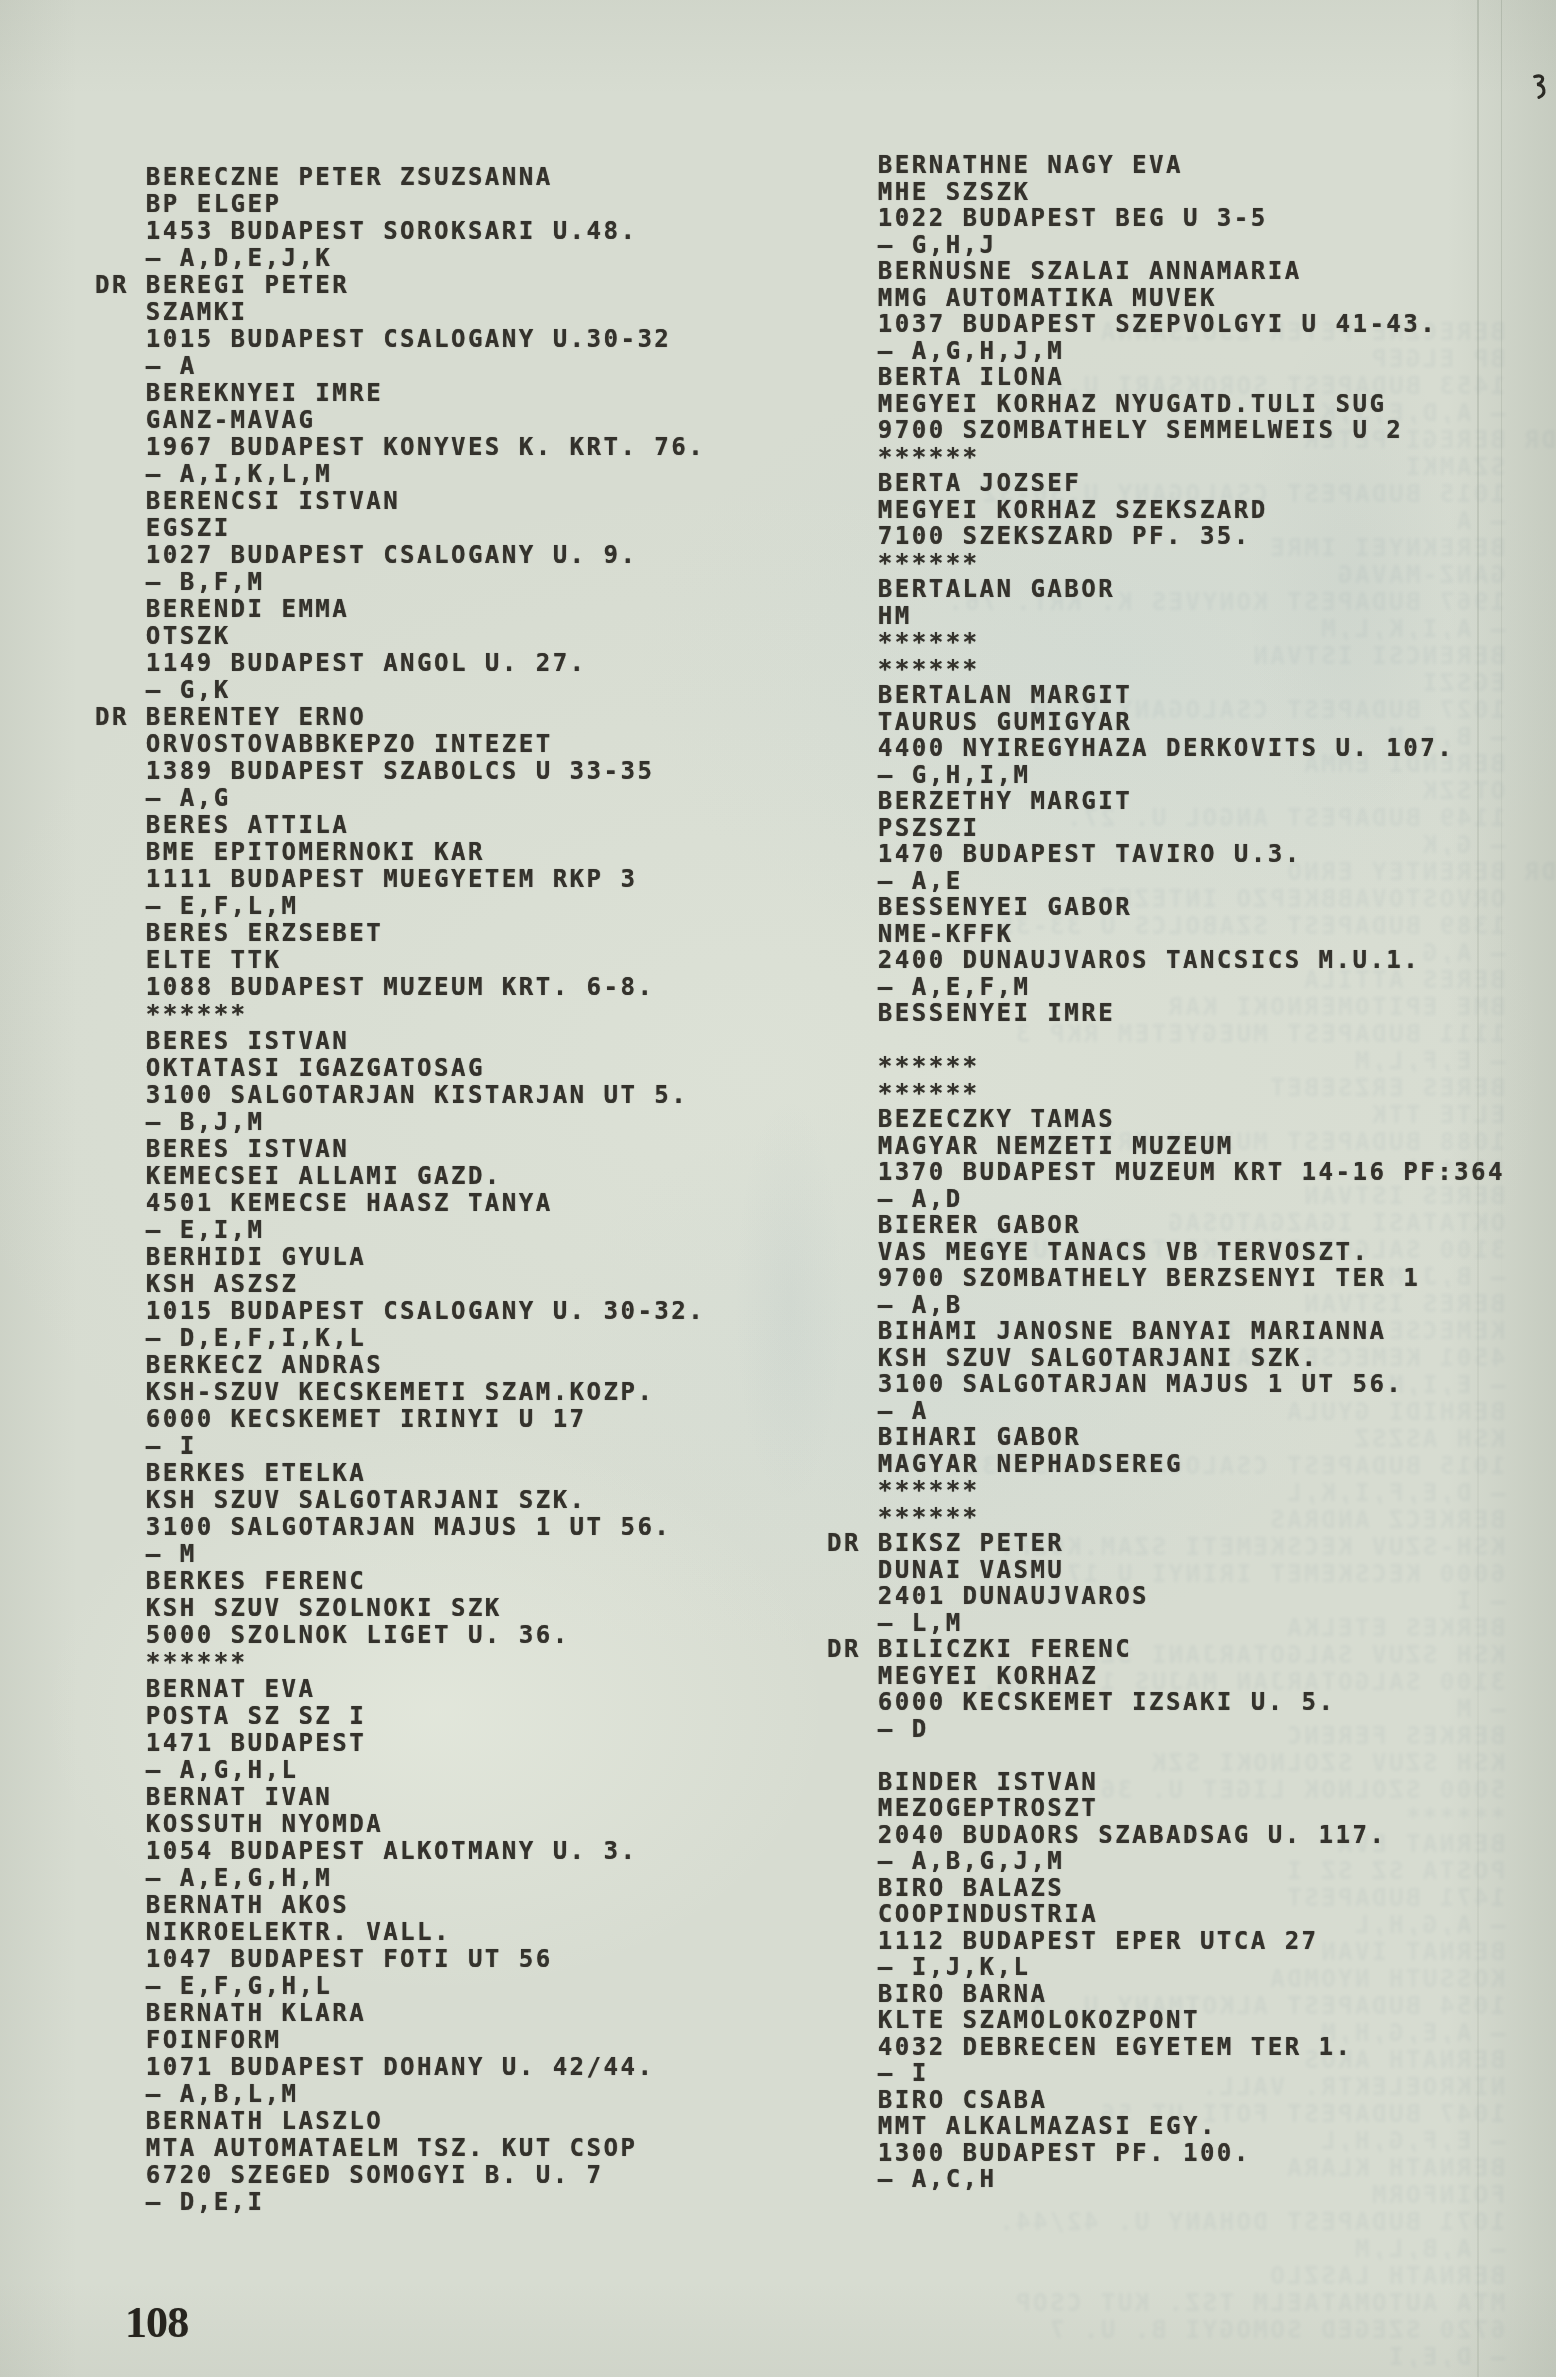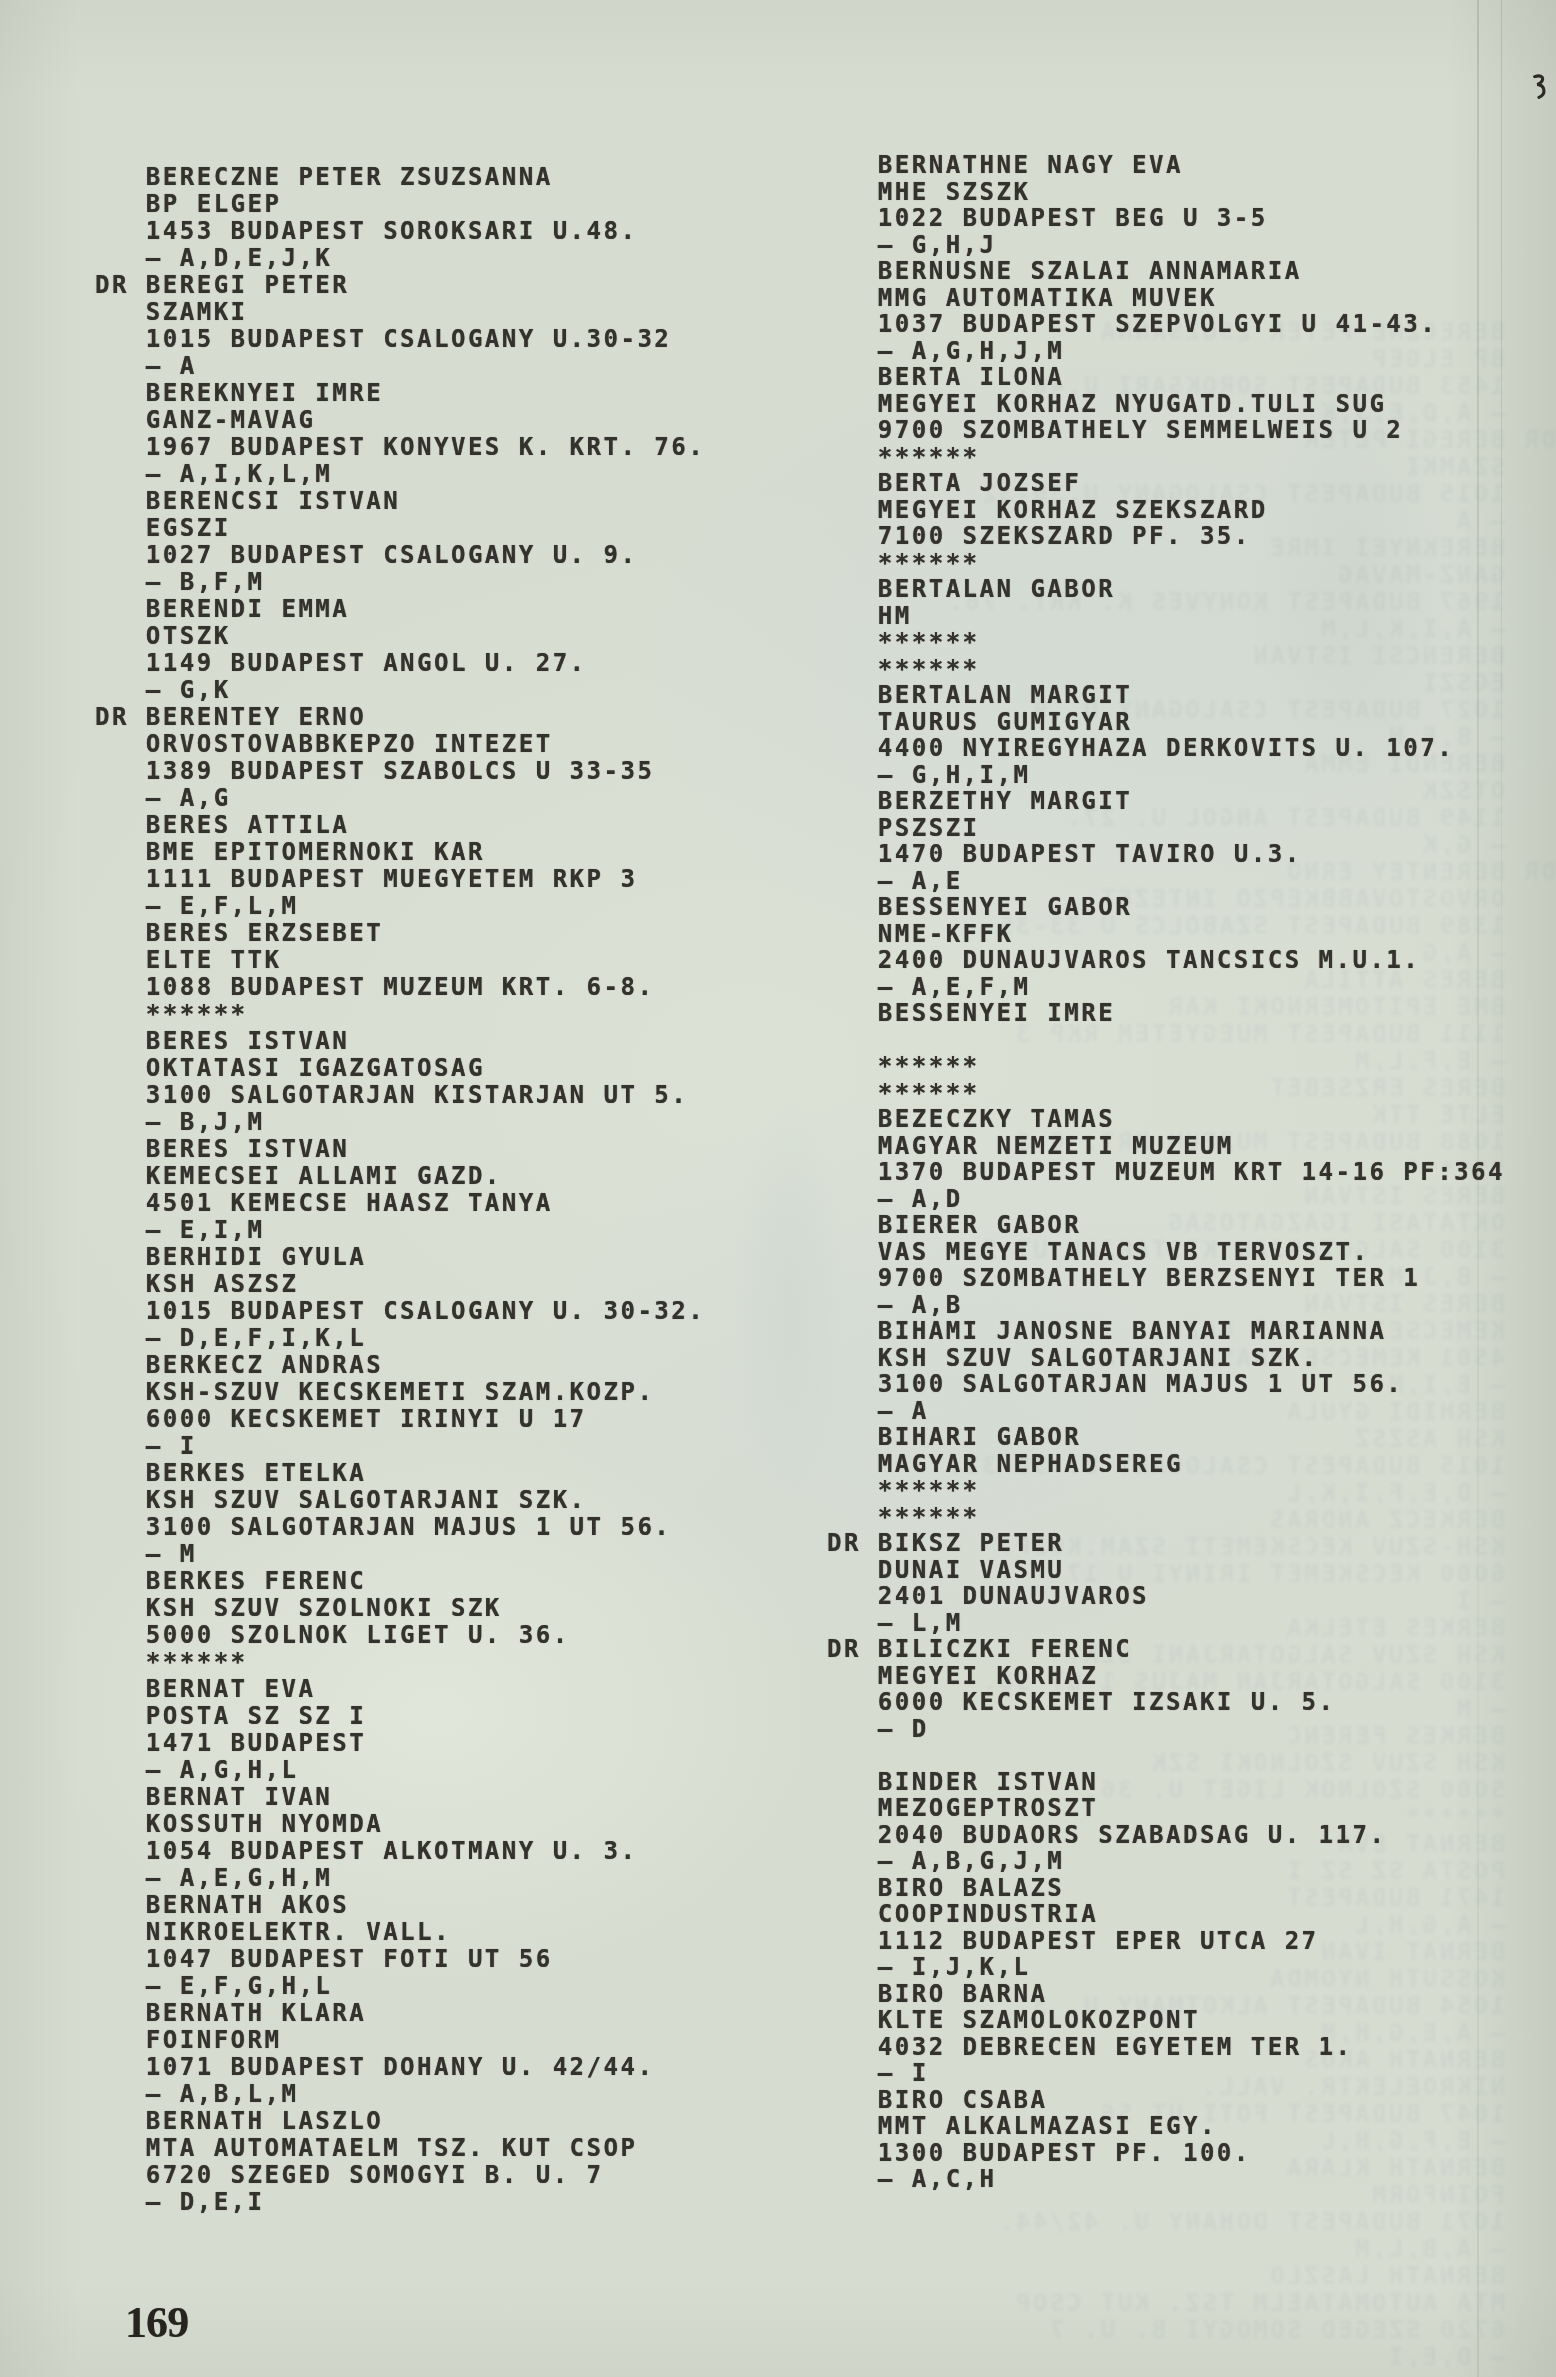--- a/index.html
+++ b/index.html
@@ -345,21 +345,21 @@
    — I,J,K,L
    BIRO BARNA
    KLTE SZAMOLOKOZPONT
    4032 DEBRECEN EGYETEM TER 1.
    — I
    BIRO CSABA
    MMT ALKALMAZASI EGY.
    1300 BUDAPEST PF. 100.
    — A,C,H</pre>
 
-  <div class="page-number">169</div>
+  <div class="page-number">108</div>
 
   <div class="crease-a"></div>
   <div class="crease-b"></div>
 
   <svg class="corner-mark" viewBox="0 0 22 32" xmlns="http://www.w3.org/2000/svg">
     <path d="M3 4 C 16 0, 14 11, 6 13 C 15 14, 17 24, 8 28" fill="none" stroke="#2b2a25" stroke-width="3.6" stroke-linecap="round"></path>
   </svg>
 
 </div>
 

